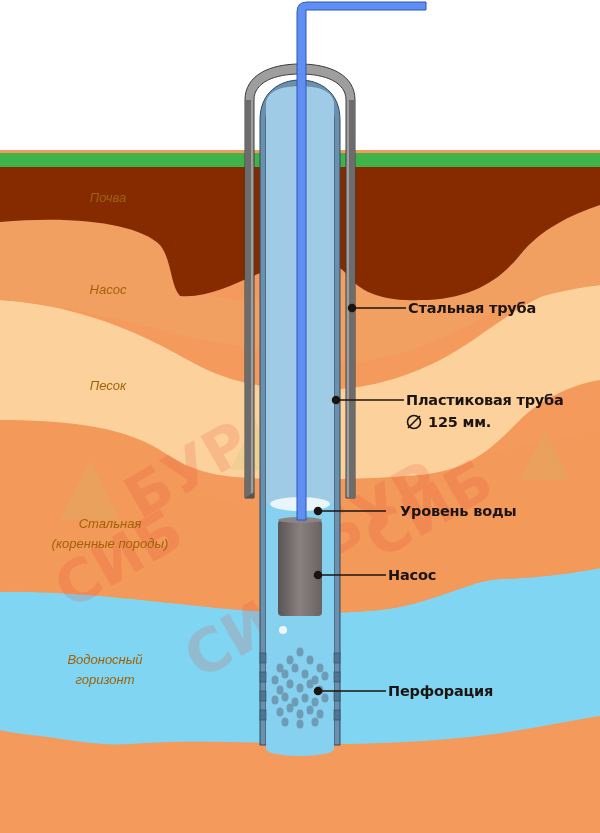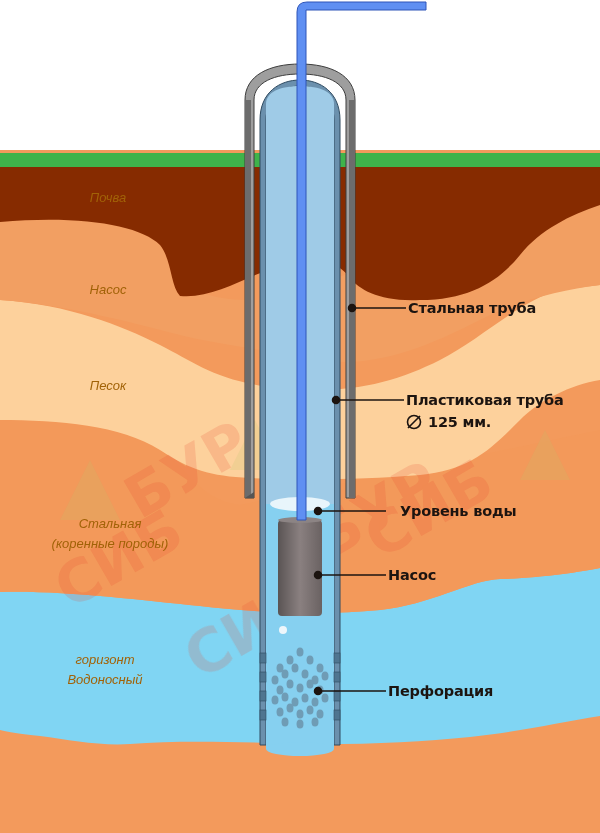--- a/index.html
+++ b/index.html
@@ -169,22 +169,22 @@
   </svg>
 
   <div class="layer-label" style="left:78px; top:188px; width:60px;">Почва</div>
   <div class="layer-label" style="left:78px; top:280px; width:60px;">Насос</div>
   <div class="layer-label" style="left:78px; top:376px; width:60px;">Песок</div>
   <div class="layer-label" style="left:10px; top:514px; width:200px;">
     <div>Стальная</div>
     <div>(коренные породы)</div>
   </div>
   <div class="layer-label" style="left:30px; top:650px; width:150px;">
+    <div>Водоносный</div>
     <div>горизонт</div>
-    <div>Водоносный</div>
   </div>
 
   <div class="callout" style="left:408px; top:297px;">
     <span class="sub">Стальная труба</span>
   </div>
 
   <div class="callout" style="left:406px; top:389px;">
     <span class="sub">Пластиковая труба</span>
     <span class="sub">
       <svg class="diam" viewBox="0 0 16 16" style="position:static">

